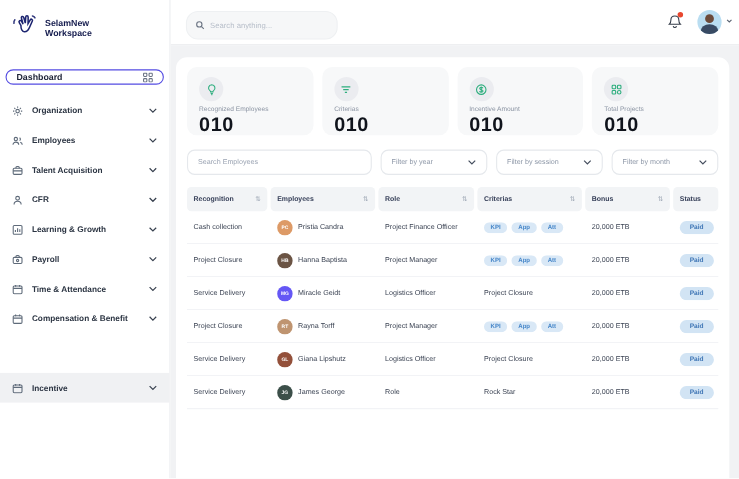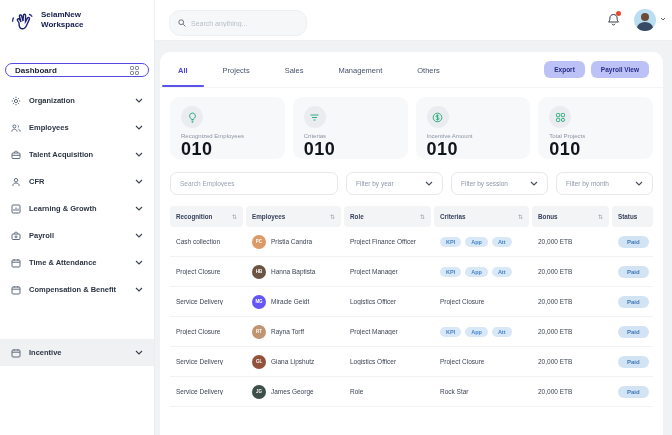--- a/index.html
+++ b/index.html
@@ -1,21 +1,21 @@
 <!DOCTYPE html>
 <html><head>
 <meta charset="utf-8">
 <style>
   * { margin:0; padding:0; box-sizing:border-box; }
   html,body { width:672px; height:435px; overflow:hidden; }
   body { font-family:"Liberation Sans", sans-serif; background:#fff; position:relative; }
 
   
   .sidebar { position:absolute; left:0; top:0; width:155px; height:435px; background:#fff; border-right:1px solid #ebedf0; z-index:2; }
-  .logo { display:flex; align-items:flex-start; gap:5px; padding:10px 8px 0 10px; }
+  .logo { display:flex; align-items:flex-end; gap:5px; padding:10px 8px 0 10px; }
   .logo-text { font-size:8px; font-weight:bold; color:#141b4d; line-height:1.2; }
   .dashboard-btn { margin:27px 5px 8px 5px; height:14px; border:1.5px solid #544ce2; border-radius:8px; display:flex; align-items:center; justify-content:space-between; padding:0 9px; background:#fff; cursor:pointer; }
   .dashboard-btn .lbl { font-size:8px; font-weight:bold; color:#1a2033; }
   .menu { margin-top:10px; }
   .menu-item { height:27px; display:flex; align-items:center; gap:8px; padding:0 11px; cursor:pointer; }
   .menu-item .label { font-size:7.5px; font-weight:600; color:#2b3442; flex:1; white-space:nowrap; }
   .menu-item.active { background:#f0f1f3;margin-top:36px; }
   .mi-icon { width:10px; height:10px; flex:0 0 10px; display:flex; align-items:center; justify-content:center; }
   .chev { flex:0 0 8px; }
 
@@ -254,31 +254,20 @@
   <span class="user-chevron">
     <svg width="6" height="4" viewBox="0 0 6 4" fill="none" stroke="#5a6372" stroke-width="1">
         <path d="M1 1l2 2 2-2"></path>
       </svg>
   </span>
 </div>
 
 <div class="main-bg">
   <div class="card">
 
-    <div class="tabs-row">
-      <span class="tab active">All</span>
-      <span class="tab">Projects</span>
-      <span class="tab">Sales</span>
-      <span class="tab">Management</span>
-      <span class="tab">Others</span>
-      <span class="tr-actions">
-        <button class="btn">Export</button>
-        <button class="btn">Payroll View</button>
-      </span>
-    </div>
 
     <div class="stats-row">
       <div class="stat-card">
         <div class="stat-icon">
           <svg width="11" height="11" viewBox="0 0 11 11" fill="none" stroke="#2eae7e" stroke-width="1">
               <path d="M5.5 1a3 3 0 00-1.7 5.4c.4.3.6.7.6 1.1h2.2c0-.4.2-.8.6-1.1A3 3 0 005.5 1z"></path>
               <path d="M4.5 9h2M4.8 10.2h1.4"></path>
             </svg>
         </div>
         <div class="stat-label">Recognized Employees</div>

